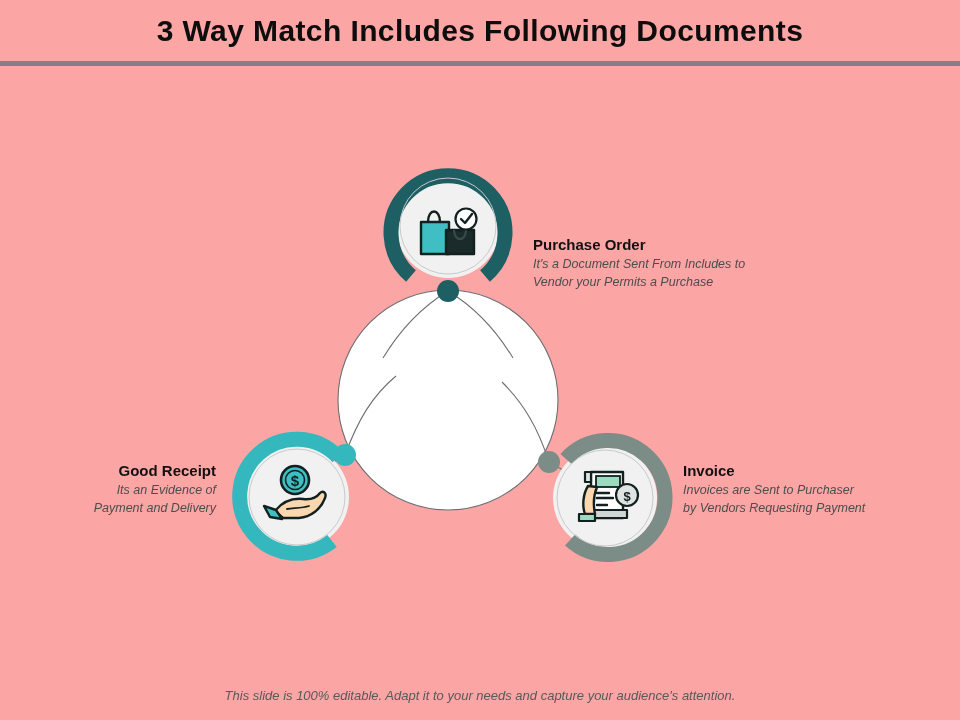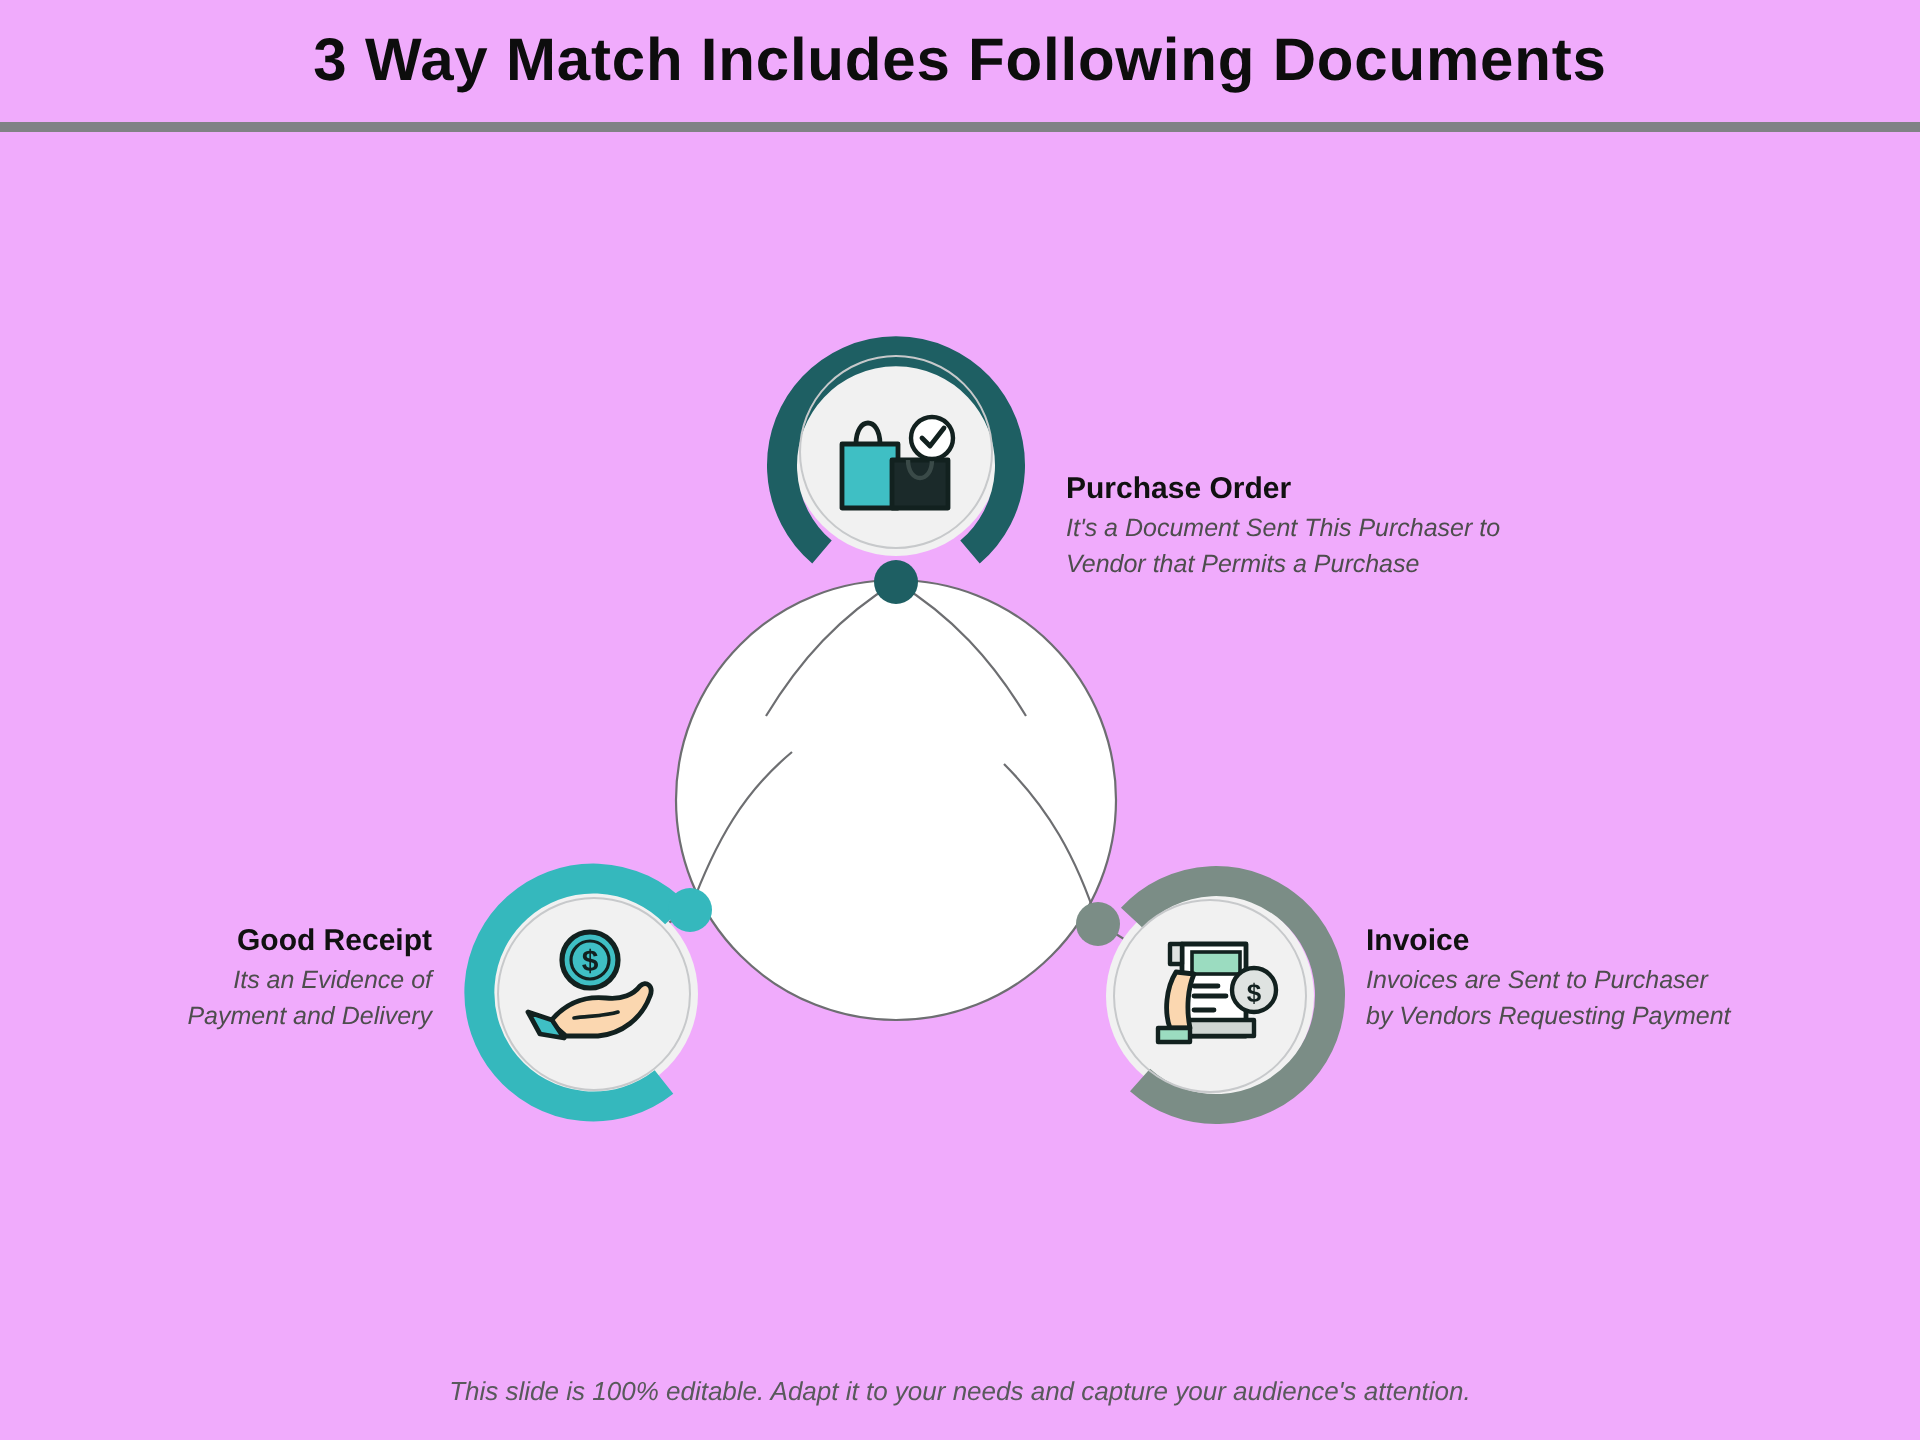--- a/index.html
+++ b/index.html
@@ -8,21 +8,21 @@
     padding: 0;
     background: #ffffff;
   }
   body {
     font-family: "Liberation Sans", sans-serif;
   }
   .slide {
     position: relative;
     width: 960px;
     height: 720px;
-    background: #f0abfc;
+    background: #fca5a5;
     overflow: hidden;
   }
 
   
   .slide-title {
     position: absolute;
     left: 0;
     top: 14px;
     width: 960px;
     text-align: center;
@@ -208,22 +208,22 @@
           <circle cx="22" cy="-3" r="11" fill="#dfe3e1" stroke="#12211f" stroke-width="2.2"></circle>
           <text x="22" y="3" text-anchor="middle" font-family="Liberation Sans, sans-serif" font-size="13" font-weight="bold" fill="#12211f">$</text>
         </g>
       </g>
     </svg>
 
 
     <div class="node-text text-po">
       <p class="node-title">Purchase Order</p>
       <p class="node-desc">
-        <span>It's a Document Sent This Purchaser to</span><br>
-        <span>Vendor that Permits a Purchase</span>
+        <span>It's a Document Sent From Includes to</span><br>
+        <span>Vendor your Permits a Purchase</span>
       </p>
     </div>
 
     <div class="node-text text-gr">
       <p class="node-title">Good Receipt</p>
       <p class="node-desc">
         <span>Its an Evidence of</span><br>
         <span>Payment and Delivery</span>
       </p>
     </div>

